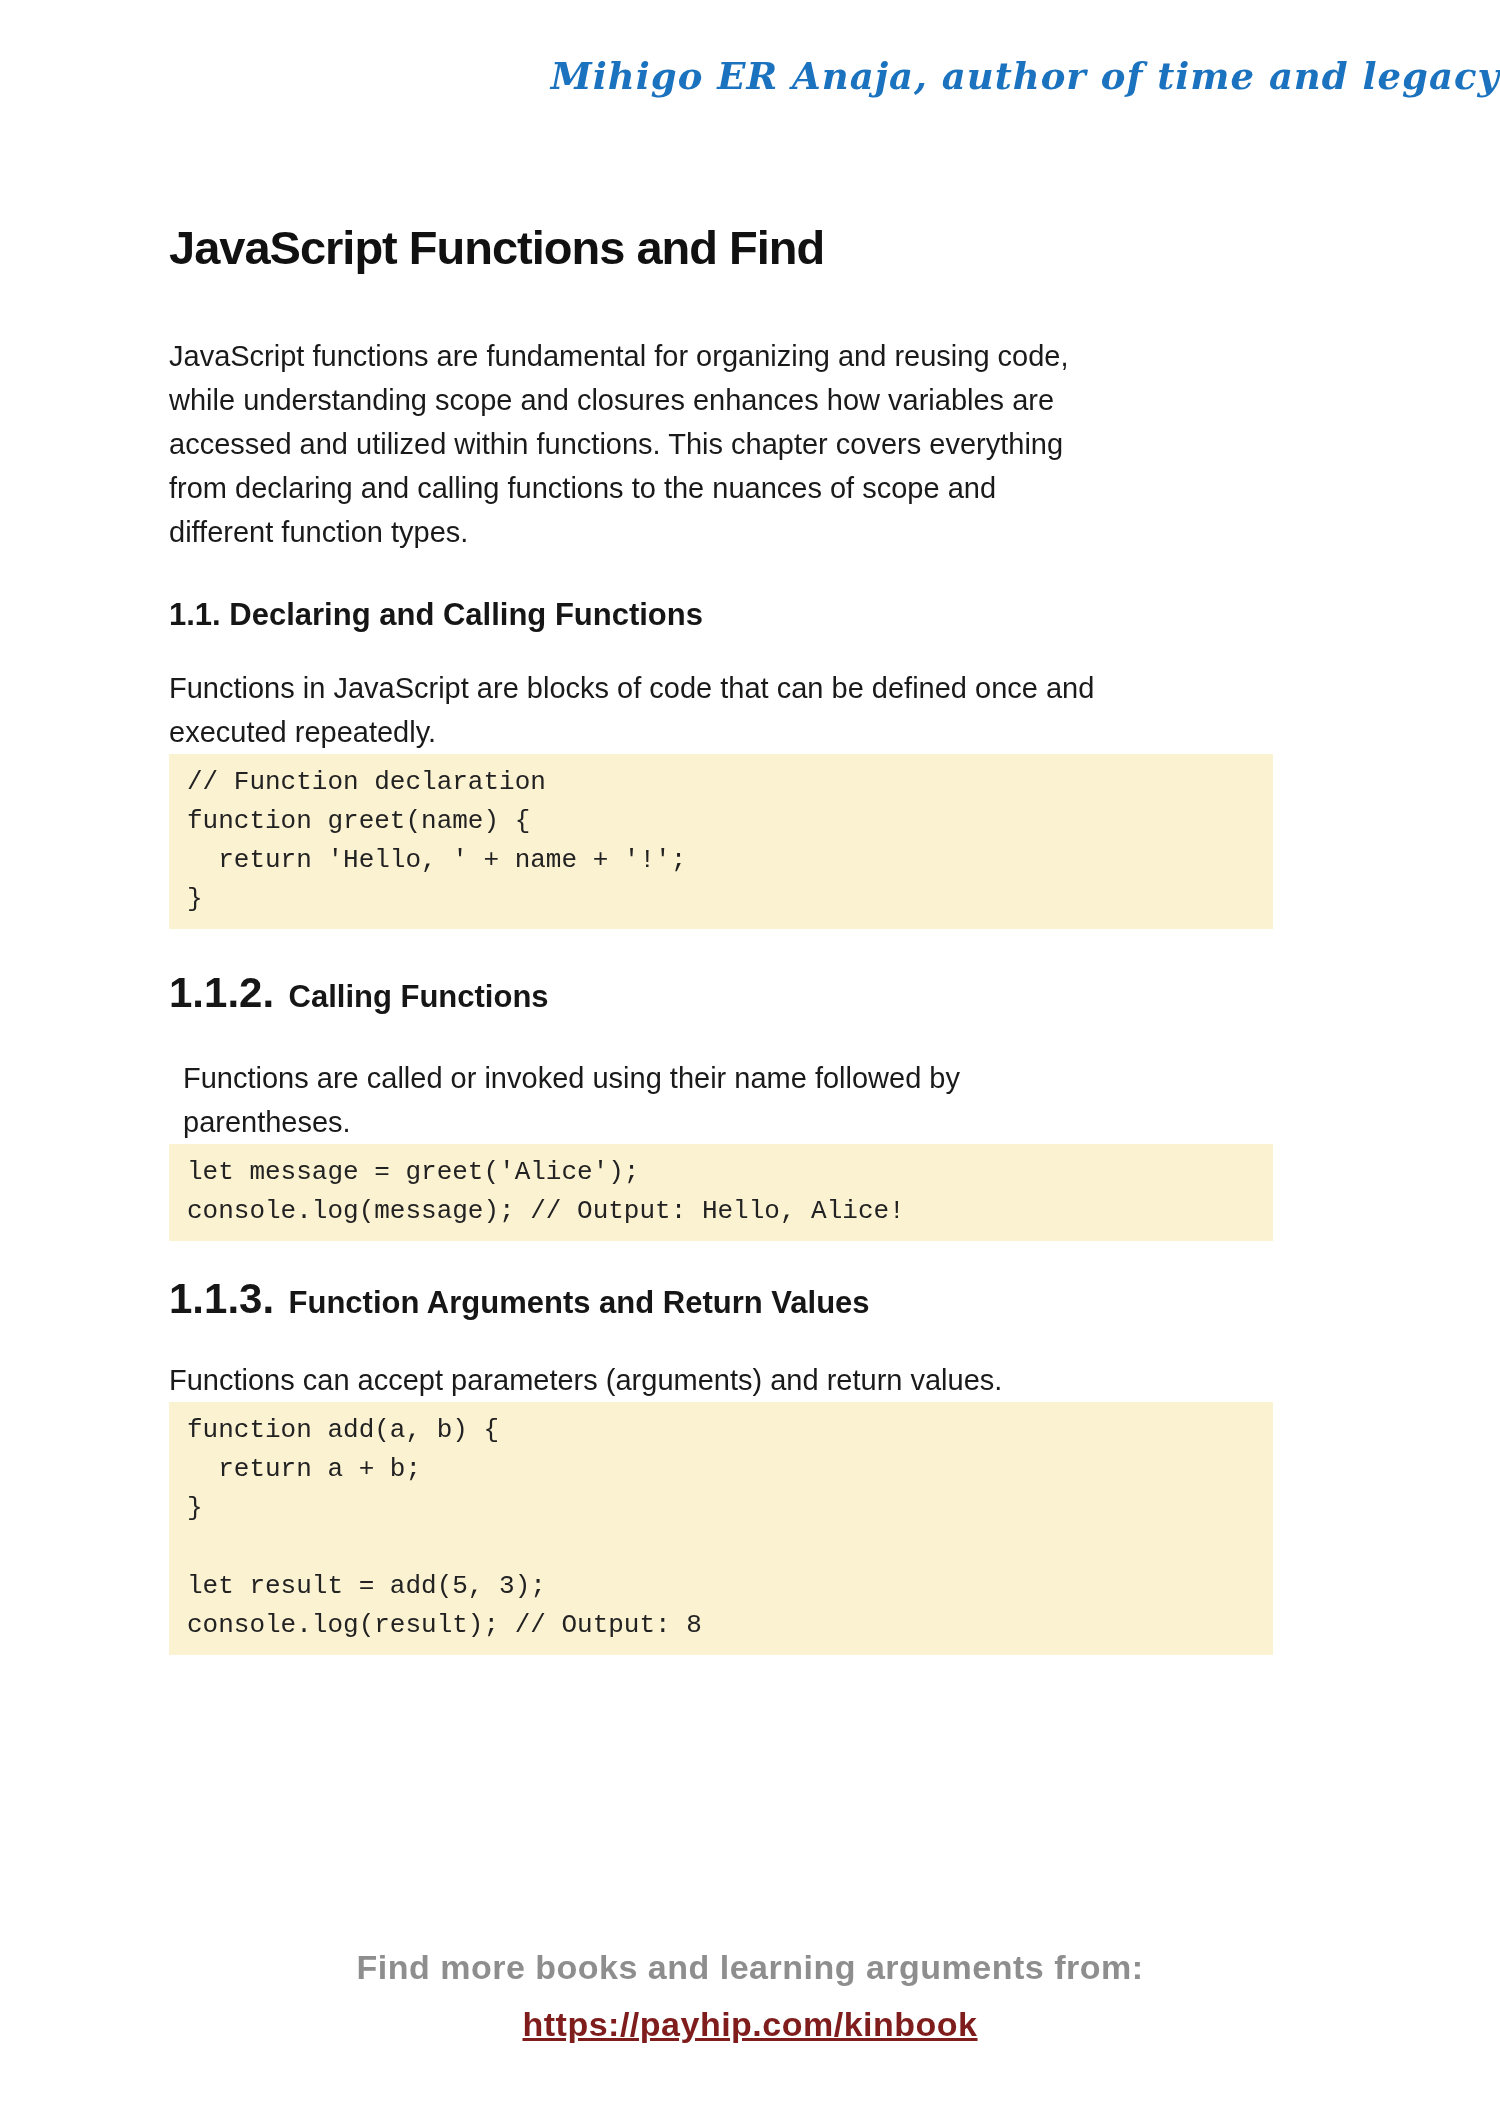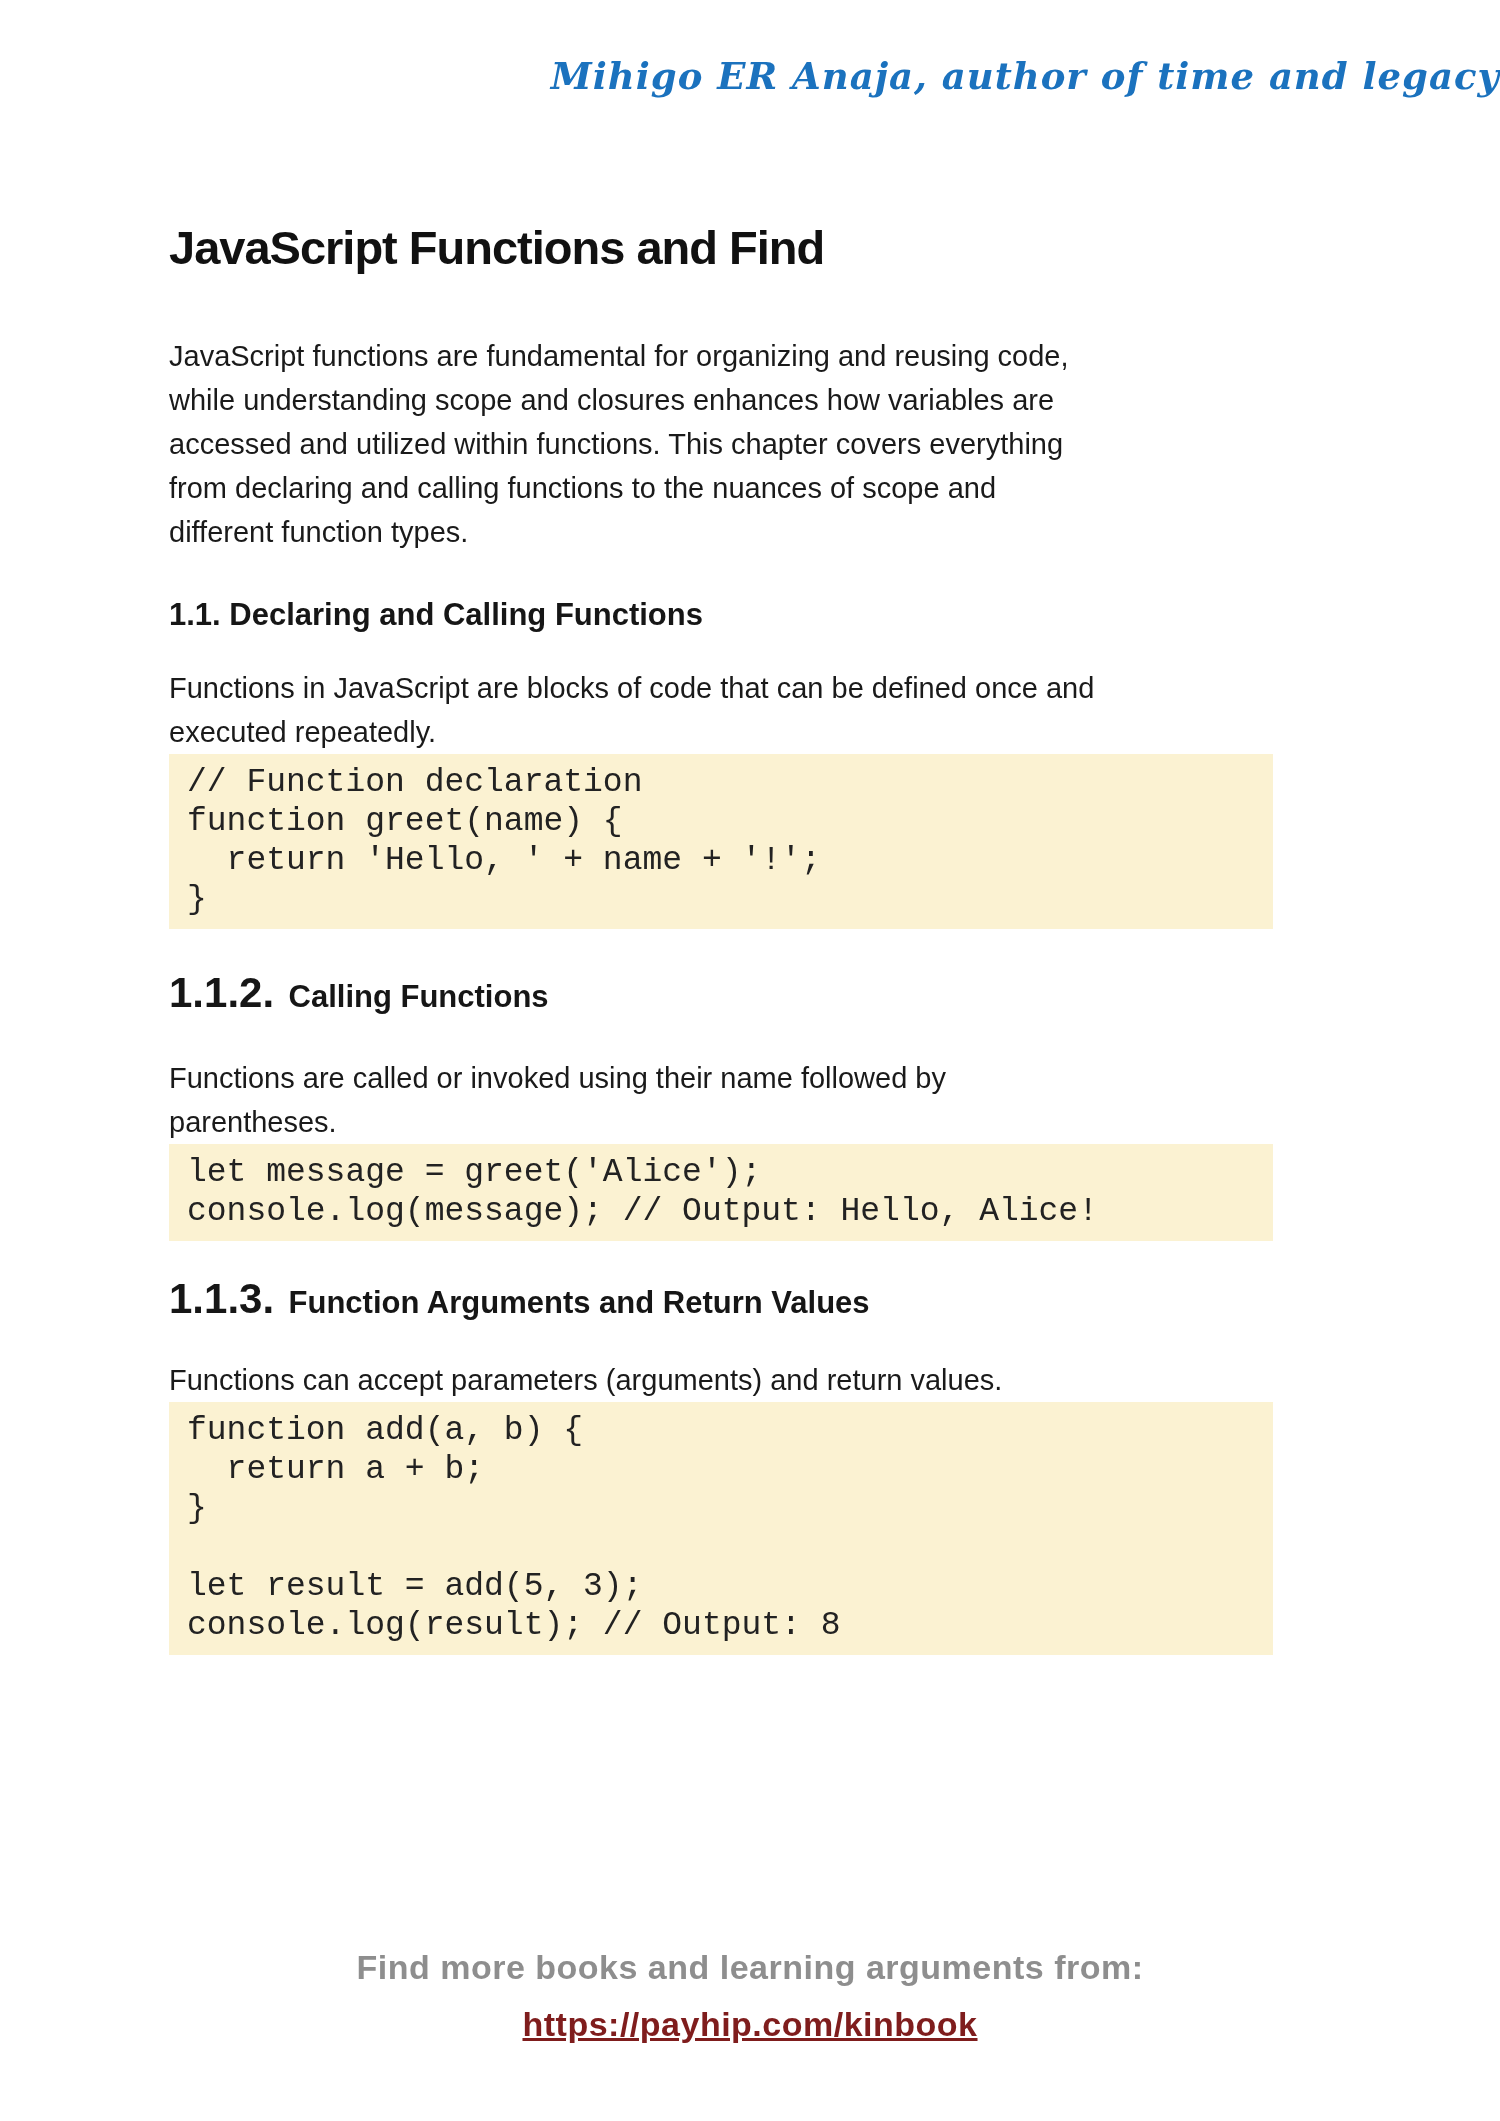--- a/index.html
+++ b/index.html
@@ -70,28 +70,28 @@
   }
   .h3title {
     font-size: 31px;
     font-weight: 700;
     margin-left: 10px;
     color: #161616;
   }
 
   .lead { margin-top: 28px; }
   .lead3 { margin-top: 26px; }
-  .para2 { margin-top: 30px; }
+  .para2 { margin-top: 30px; margin-left: 14px; }
 
   pre.code {
     margin: 0;
     background: #FBF2D2;
     padding: 9px 18px 10px 18px;
     font-family: "Liberation Mono", monospace;
-    font-size: 33px;
+    font-size: 26px;
     line-height: 39px;
     white-space: pre;
     color: #222222;
     width: 100%;
   }
 
   .footer {
     position: absolute;
     top: 1948px;
     left: 0;

